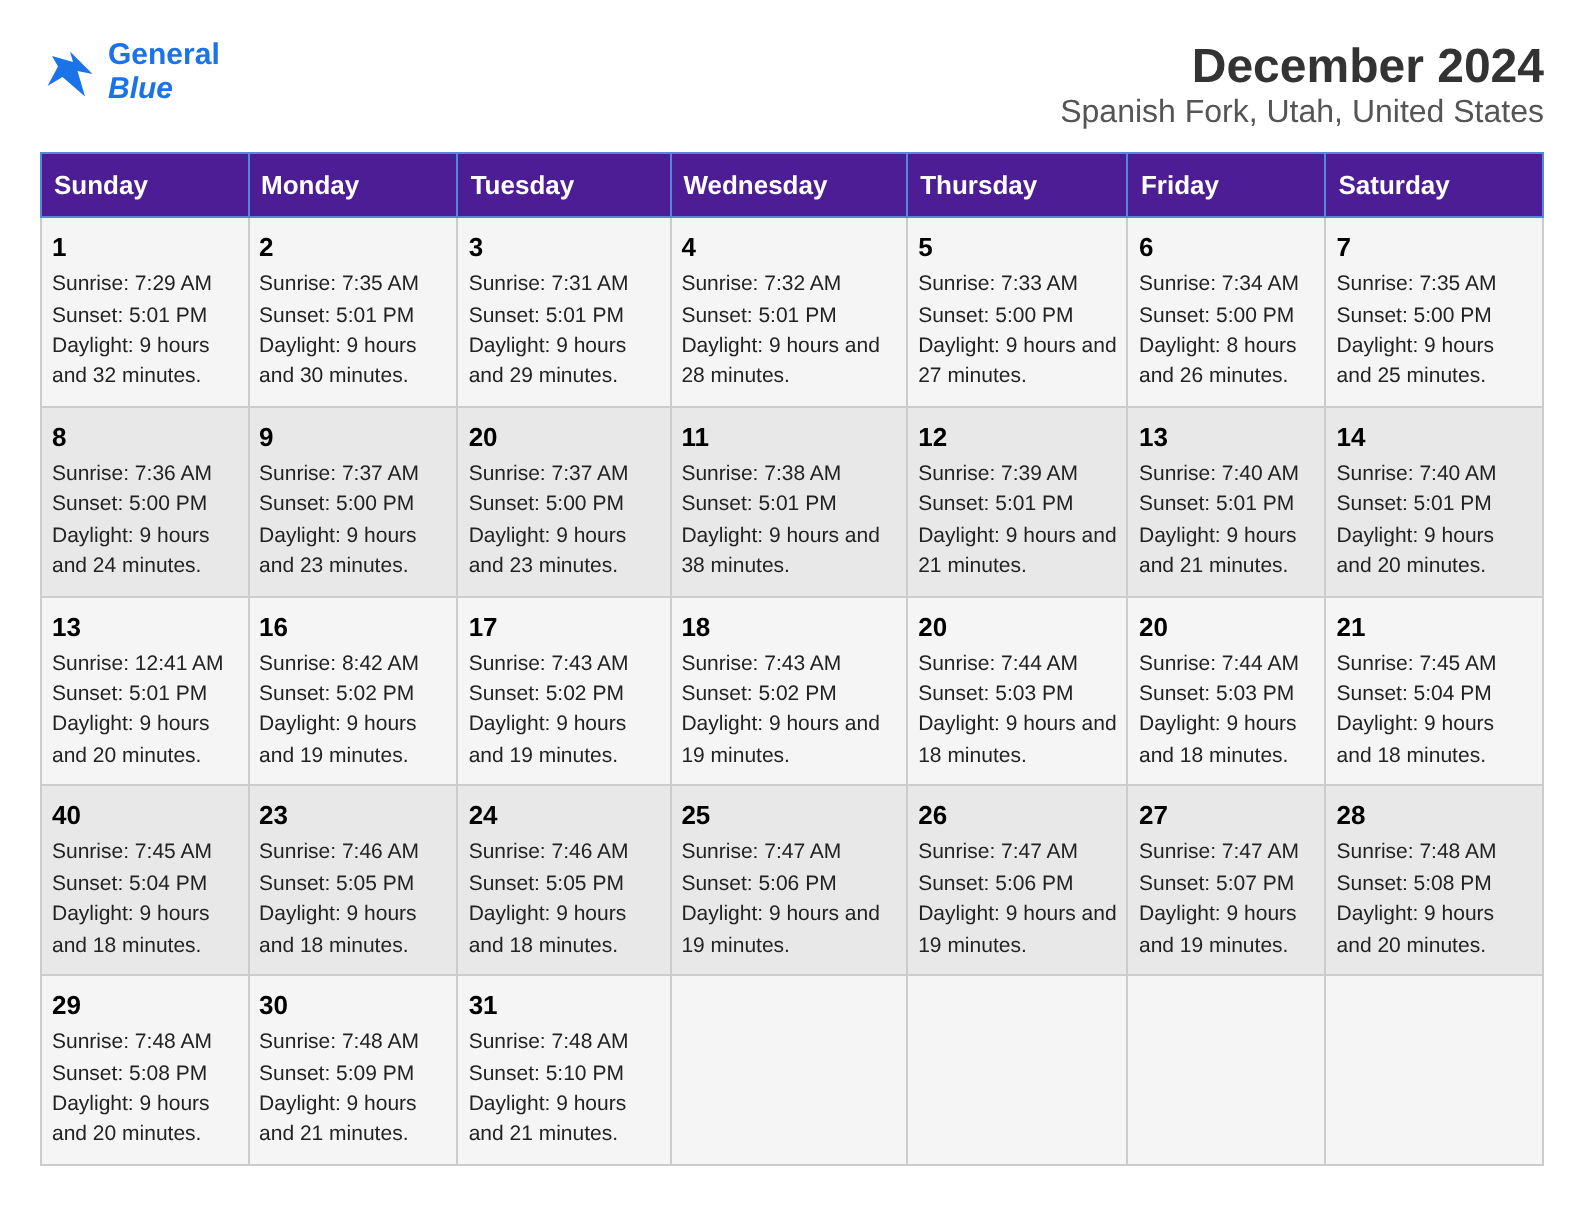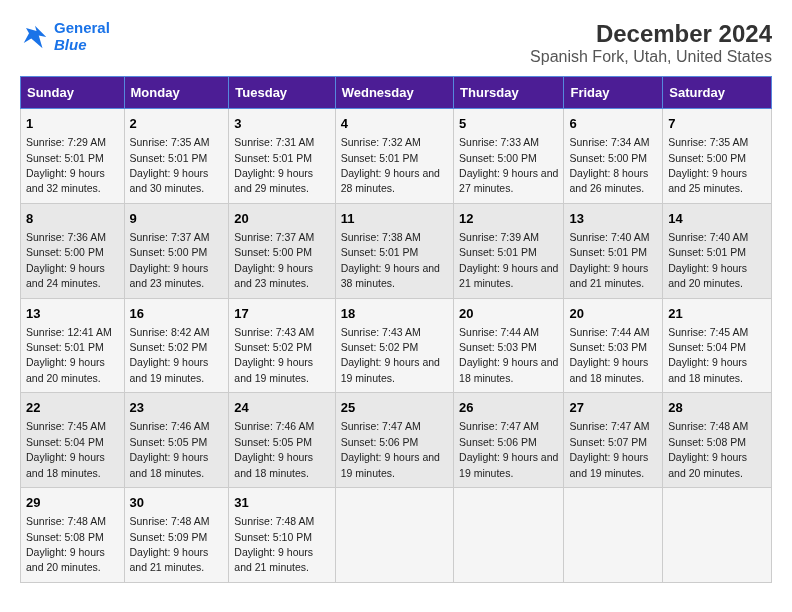--- a/index.html
+++ b/index.html
@@ -146,21 +146,21 @@
       <tr>
         <td><span class="day-number">13</span><span class="day-info">Sunrise: 12:41 AM</span><br><span class="day-info">Sunset: 5:01 PM</span><br><span class="day-info">Daylight: 9 hours and 20 minutes.</span></td>
         <td><span class="day-number">16</span><span class="day-info">Sunrise: 8:42 AM</span><br><span class="day-info">Sunset: 5:02 PM</span><br><span class="day-info">Daylight: 9 hours and 19 minutes.</span></td>
         <td><span class="day-number">17</span><span class="day-info">Sunrise: 7:43 AM</span><br><span class="day-info">Sunset: 5:02 PM</span><br><span class="day-info">Daylight: 9 hours and 19 minutes.</span></td>
         <td><span class="day-number">18</span><span class="day-info">Sunrise: 7:43 AM</span><br><span class="day-info">Sunset: 5:02 PM</span><br><span class="day-info">Daylight: 9 hours and 19 minutes.</span></td>
         <td><span class="day-number">20</span><span class="day-info">Sunrise: 7:44 AM</span><br><span class="day-info">Sunset: 5:03 PM</span><br><span class="day-info">Daylight: 9 hours and 18 minutes.</span></td>
         <td><span class="day-number">20</span><span class="day-info">Sunrise: 7:44 AM</span><br><span class="day-info">Sunset: 5:03 PM</span><br><span class="day-info">Daylight: 9 hours and 18 minutes.</span></td>
         <td><span class="day-number">21</span><span class="day-info">Sunrise: 7:45 AM</span><br><span class="day-info">Sunset: 5:04 PM</span><br><span class="day-info">Daylight: 9 hours and 18 minutes.</span></td>
       </tr>
       <tr>
-        <td><span class="day-number">22</span><span class="day-info">Sunrise: 7:45 AM</span><br><span class="day-info">Sunset: 5:04 PM</span><br><span class="day-info">Daylight: 9 hours and 18 minutes.</span></td>
+        <td><span class="day-number">40</span><span class="day-info">Sunrise: 7:45 AM</span><br><span class="day-info">Sunset: 5:04 PM</span><br><span class="day-info">Daylight: 9 hours and 18 minutes.</span></td>
         <td><span class="day-number">23</span><span class="day-info">Sunrise: 7:46 AM</span><br><span class="day-info">Sunset: 5:05 PM</span><br><span class="day-info">Daylight: 9 hours and 18 minutes.</span></td>
         <td><span class="day-number">24</span><span class="day-info">Sunrise: 7:46 AM</span><br><span class="day-info">Sunset: 5:05 PM</span><br><span class="day-info">Daylight: 9 hours and 18 minutes.</span></td>
         <td><span class="day-number">25</span><span class="day-info">Sunrise: 7:47 AM</span><br><span class="day-info">Sunset: 5:06 PM</span><br><span class="day-info">Daylight: 9 hours and 19 minutes.</span></td>
         <td><span class="day-number">26</span><span class="day-info">Sunrise: 7:47 AM</span><br><span class="day-info">Sunset: 5:06 PM</span><br><span class="day-info">Daylight: 9 hours and 19 minutes.</span></td>
         <td><span class="day-number">27</span><span class="day-info">Sunrise: 7:47 AM</span><br><span class="day-info">Sunset: 5:07 PM</span><br><span class="day-info">Daylight: 9 hours and 19 minutes.</span></td>
         <td><span class="day-number">28</span><span class="day-info">Sunrise: 7:48 AM</span><br><span class="day-info">Sunset: 5:08 PM</span><br><span class="day-info">Daylight: 9 hours and 20 minutes.</span></td>
       </tr>
       <tr>
         <td><span class="day-number">29</span><span class="day-info">Sunrise: 7:48 AM</span><br><span class="day-info">Sunset: 5:08 PM</span><br><span class="day-info">Daylight: 9 hours and 20 minutes.</span></td>
         <td><span class="day-number">30</span><span class="day-info">Sunrise: 7:48 AM</span><br><span class="day-info">Sunset: 5:09 PM</span><br><span class="day-info">Daylight: 9 hours and 21 minutes.</span></td>

